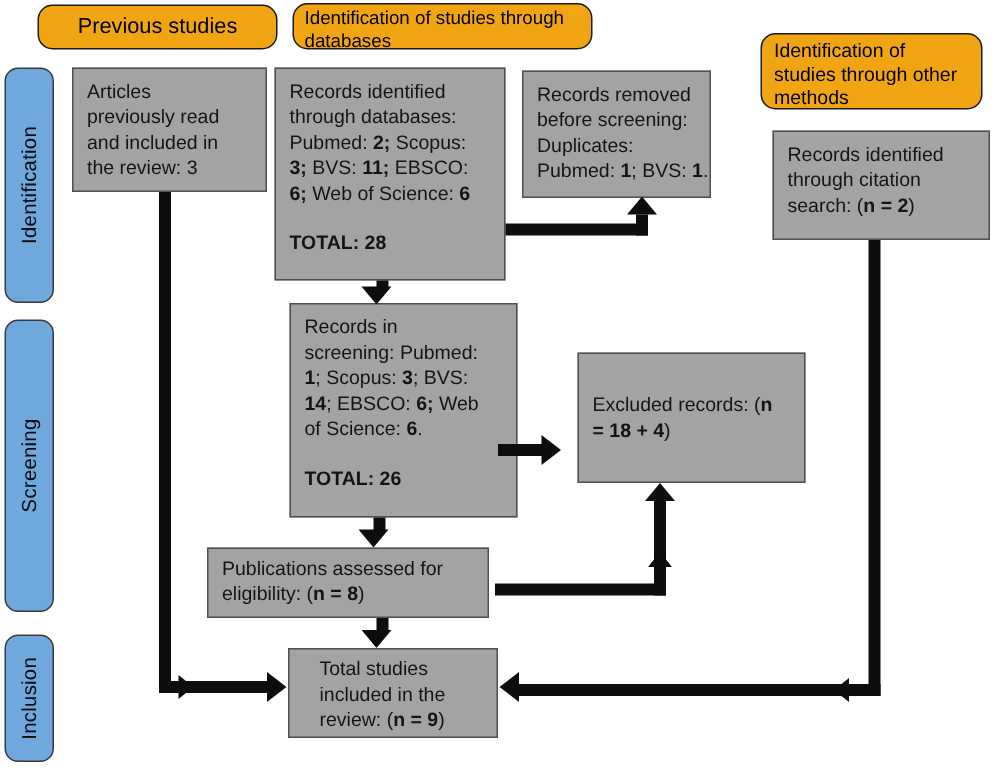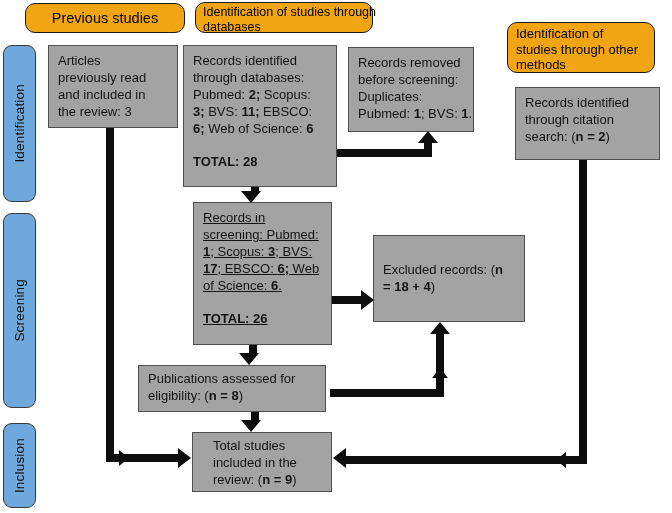--- a/index.html
+++ b/index.html
@@ -10,21 +10,21 @@
   .pill{
     position:absolute;background:var(--orange,#F2A512);border:1.6px solid #1a1a1a;
     border-radius:10px;color:#000;white-space:pre;box-sizing:border-box;
   }
   .pill-center{display:flex;align-items:center;justify-content:center;}
   .wbox{
     position:absolute;background:#a3a3a3;border:1.5px solid var(--box_border,#4f4f4f);
     box-sizing:border-box;font-size:13px;line-height:1.3;white-space:pre;
     color:#141414;padding:7px 9px;
   }
-  .vcenter{display:flex;align-items:center;}
+  .vcenter{display:flex;align-items:center;margin-left:12px;}
   .b{font-weight:bold;}
   .side{
     position:absolute;left:3px;width:33px;background:var(--blue,#6FA8DC);
     border:1.5px solid #3a3a3a;border-radius:9px;box-sizing:border-box;
     display:flex;align-items:center;justify-content:center;
   }
   .side span{
     writing-mode:vertical-rl;transform:rotate(180deg);
     font-size:13.5px;color:#0a0a0a;letter-spacing:.2px;white-space:nowrap;
   }
@@ -38,21 +38,21 @@
   .h-right-sm{border-top:8px solid transparent;border-bottom:8px solid transparent;border-left:10px solid var(--arrow,#0d0d0d);}
   .h-left-sm{border-top:8px solid transparent;border-bottom:8px solid transparent;border-right:10px solid var(--arrow,#0d0d0d);}
 </style>
 </head>
 <body>
 
 <div class="stage">
 
   <div class="pill pill-center" style="left:25px;top:3px;width:160px;height:30px;font-size:14.5px;">Previous studies</div>
 
-  <div class="pill" style="left:195px;top:2px;width:178px;height:31px;font-size:12.5px;padding:2px 7px;line-height:1.16;">Identification of studies through
+  <div class="pill" style="left:195px;top:2px;width:200px;height:31px;font-size:12.5px;padding:2px 7px;line-height:1.16;">Identification of studies through
 databases</div>
 
   <div class="pill" style="left:507px;top:22px;width:148px;height:51px;font-size:13px;padding:3px 8px;line-height:1.2;">Identification of
 studies through other
 methods</div>
 
   <div class="side" style="top:45px;height:157px;">
     <span>Identification</span>
   </div>
   <div class="side" style="top:213px;height:195px;">
@@ -77,24 +77,24 @@
 
   <div class="wbox" style="left:348px;top:47px;width:126px;height:85px;"><div><span>Records removed
 before screening:
 Duplicates:
 Pubmed: </span><span class="b">1</span><span>; BVS: </span><span class="b">1</span><span>.</span></div></div>
 
   <div class="wbox" style="left:515px;top:87px;width:145px;height:73px;"><div><span>Records identified
 through citation
 search: (</span><span class="b">n = 2</span><span>)</span></div></div>
 
-  <div class="wbox" style="left:193px;top:202px;width:139px;height:143px;text-decoration:underline;"><div><span>Records in
+  <div class="wbox" style="left:193px;top:202px;width:152px;height:143px;"><div><span>Records in
 screening: Pubmed:
 </span><span class="b">1</span><span>; Scopus: </span><span class="b">3</span><span>; BVS:
-</span><span class="b">17</span><span>; EBSCO: </span><span class="b">6;</span><span> Web
+</span><span class="b">14</span><span>; EBSCO: </span><span class="b">6;</span><span> Web
 of Science: </span><span class="b">6</span><span>.
 
 </span><span class="b">TOTAL: 26</span></div></div>
 
   <div class="wbox vcenter" style="left:373px;top:235px;width:152px;height:87px;"><div><span>Excluded records: (</span><span class="b">n</span><span>
 </span><span class="b">= 18 + 4</span><span>)</span></div></div>
 
   <div class="wbox" style="left:138px;top:365px;width:188px;height:47px;padding:5px 9px;"><div><span>Publications assessed for
 eligibility: (</span><span class="b">n = 8</span><span>)</span></div></div>
 

